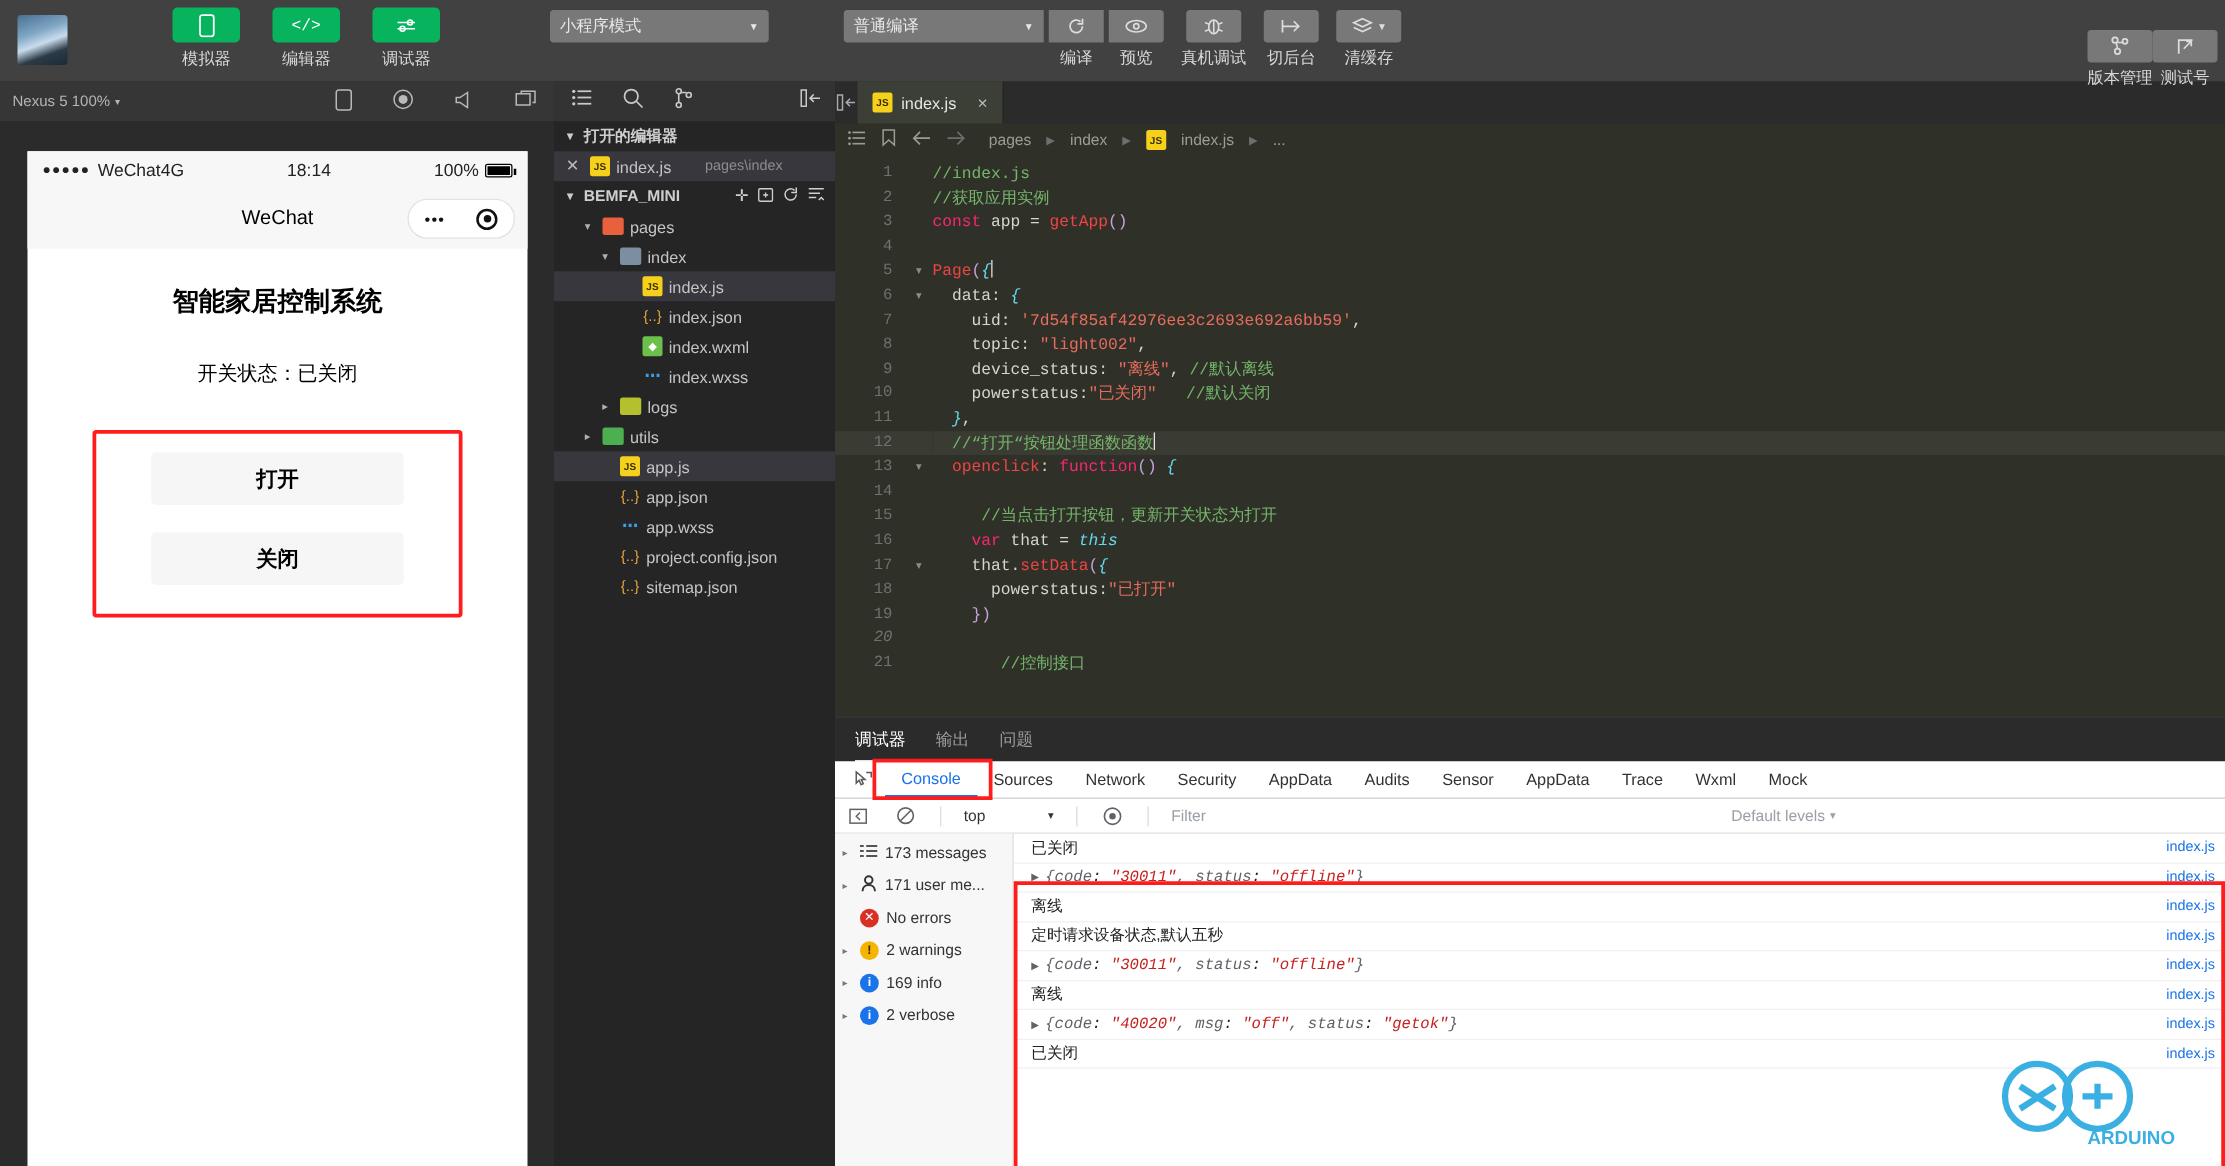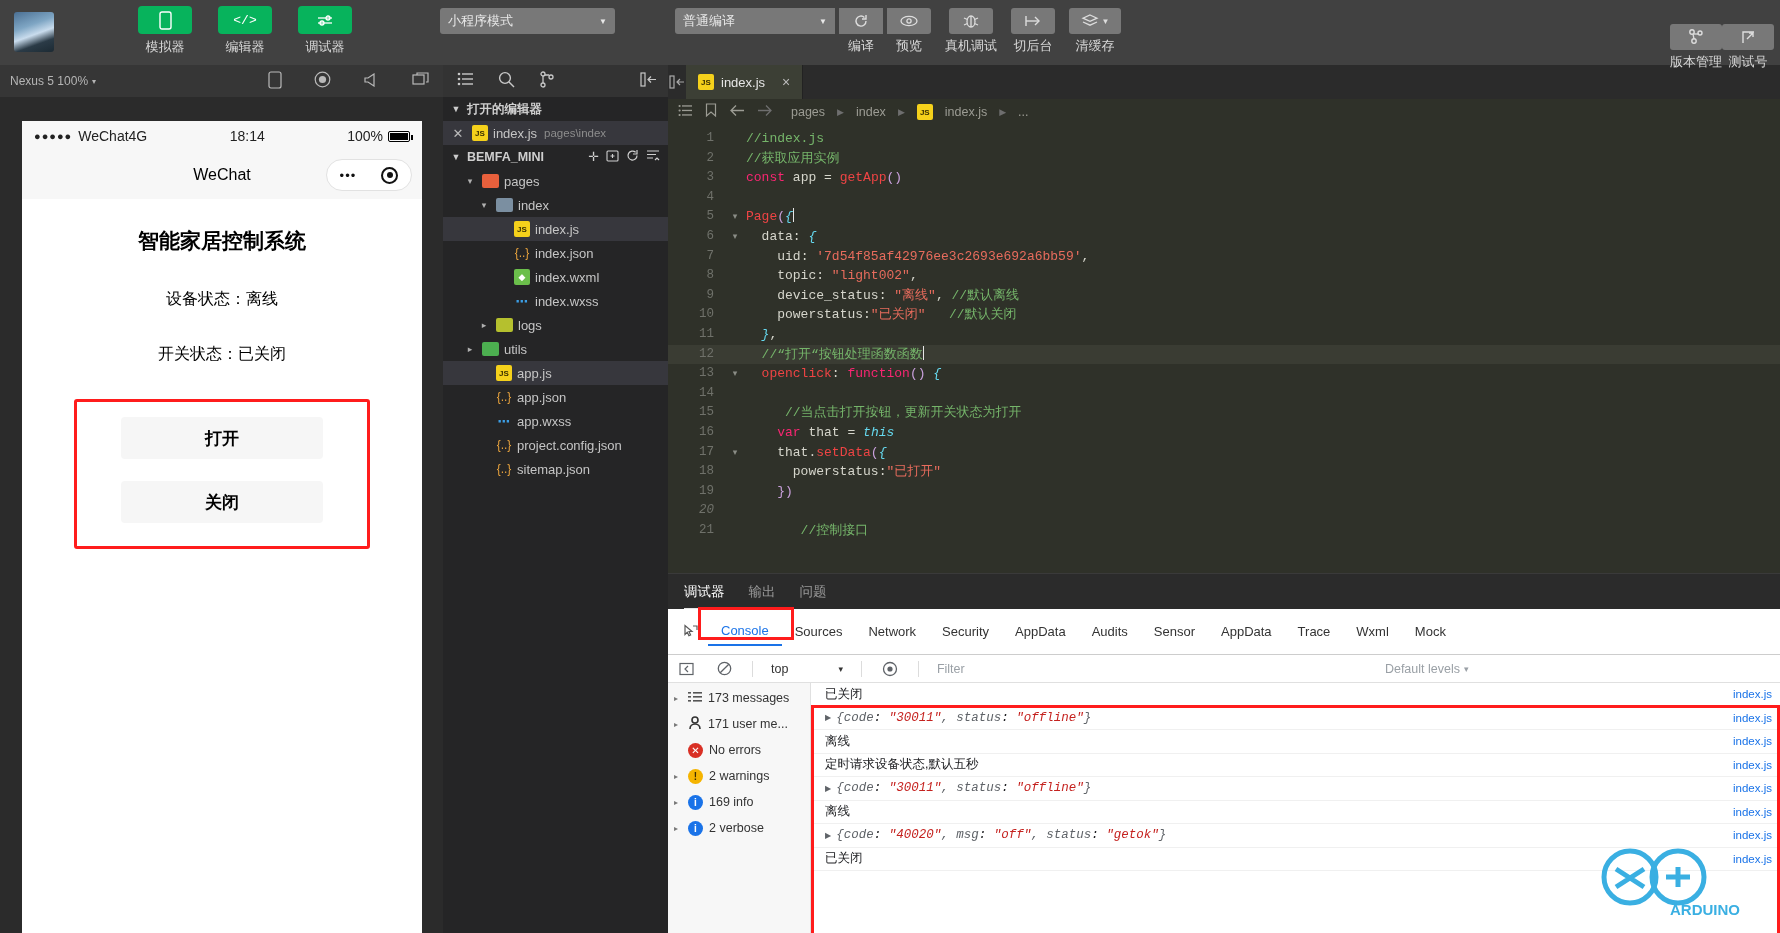--- a/index.html
+++ b/index.html
@@ -84,21 +84,21 @@
      font-size:9px; font-weight:bold; border-radius:2px; flex:0 0 16px; }
   .fi-js { background:#f5d11b; color:#3a3000; font-size:8px; }
   .fi-json { color:#e8a33d; font-size:12px; background:none; font-weight:normal; }
   .fi-wxml { background:#6bbf4b; color:#fff; font-size:9px; }
   .fi-wxss { color:#3c9ee5; font-size:13px; background:none; }
   .folder { width:17px; height:14px; border-radius:2px 2px 2px 2px; flex:0 0 17px; position:relative; }
   .folder.pages { background:#e8603c; }
   .folder.plain { background:#7b8fa1; }
   .folder.logs { background:#b5c02e; }
   .folder.utils { background:#4caf50; }
-  .subtxt { color:#8d8d8d; font-size:11.5px; margin-left:2px; }
+  .subtxt { color:#8d8d8d; font-size:11.5px; margin-left:22px; }
   .actbtns { margin-left:auto; display:flex; gap:7px; padding-right:8px; color:#cfcfcf; font-size:13px; }
 
   
   .editor { flex:1; display:flex; flex-direction:column; min-width:0; background:#2f3129; }
   .tabbar { height:34px; background:#2b2b2b; display:flex; align-items:stretch; }
   .tab-spacer { width:18px; display:flex; align-items:center; justify-content:center; color:#aaa; }
   .tab { background:#3c3f35; display:flex; align-items:center; gap:7px; padding:0 12px;
      color:#e6e6e6; font-size:13px; border-right:1px solid #222; }
   .tab .x { color:#bbb; margin-left:10px; font-size:14px; }
   .breadcrumb { height:26px; background:#2f3129; display:flex; align-items:center; gap:12px;
@@ -125,21 +125,21 @@
 
   
   .dbg { height:360px; flex:0 0 360px; display:flex; flex-direction:column; background:#2b2b2b; }
   .dbg-tabs { height:36px; display:flex; align-items:center; gap:24px; padding-left:16px;
      font-size:13.5px; color:#9a9a9a; border-top:1px solid #3a3a3a; }
   .dbg-tabs .t.act { color:#fff; position:relative; }
   .dbg-tabs .t.act:after { content:""; position:absolute; left:0; right:0; bottom:-9px;
      height:2px; background:#e6e6e6; }
   .devtools { flex:1; background:#fff; display:flex; flex-direction:column; min-height:0;
      position:relative; }
-  .dt-tabs { height:46px; border-bottom:1px solid #cdcdcd; display:flex; align-items:center;
+  .dt-tabs { height:30px; border-bottom:1px solid #cdcdcd; display:flex; align-items:center;
      font-size:13px; color:#333; padding-left:6px; gap:0; }
   .dt-inspect { width:34px; display:flex; align-items:center; justify-content:center; color:#5a5a5a; }
   .dt-tab { padding:0 13px; height:29px; display:flex; align-items:center; white-space:nowrap; }
   .dt-tab.act { color:#1a73e8; border-bottom:2px solid #1a73e8; }
   .dt-filter { height:28px; border-bottom:1px solid #e0e0e0; display:flex; align-items:center;
      gap:18px; padding:0 8px; font-size:12.5px; color:#5f6368; }
   .icn-btn { width:20px; height:20px; display:flex; align-items:center; justify-content:center; color:#5f6368; }
   .ctx { display:flex; align-items:center; gap:50px; color:#333; }
   .vdiv { width:1px; height:16px; background:#dcdcdc; }
   .filter-box { flex:1; max-width:430px; color:#9aa0a6; }
@@ -345,23 +345,20 @@
             <div class="capsule">
               <span class="c-dots">•••</span>
               <span class="cap-circ">
                   <i></i>
                 </span>
             </div>
           </div>
 
           <div class="page-body">
             <div class="p-title">智能家居控制系统</div>
-            <div class="p-row">
-              <span>设备状态：</span><span>离线</span>
-            </div>
             <div class="p-row">
               <span>开关状态：</span><span>已关闭</span>
             </div>
             <div class="btn-box">
               <div class="hl-red" style="left:42px;right:42px;top:0;bottom:-8px;"></div>
               <div class="wx-btn">打开</div>
               <div class="wx-btn">关闭</div>
             </div>
           </div>
         </div>

